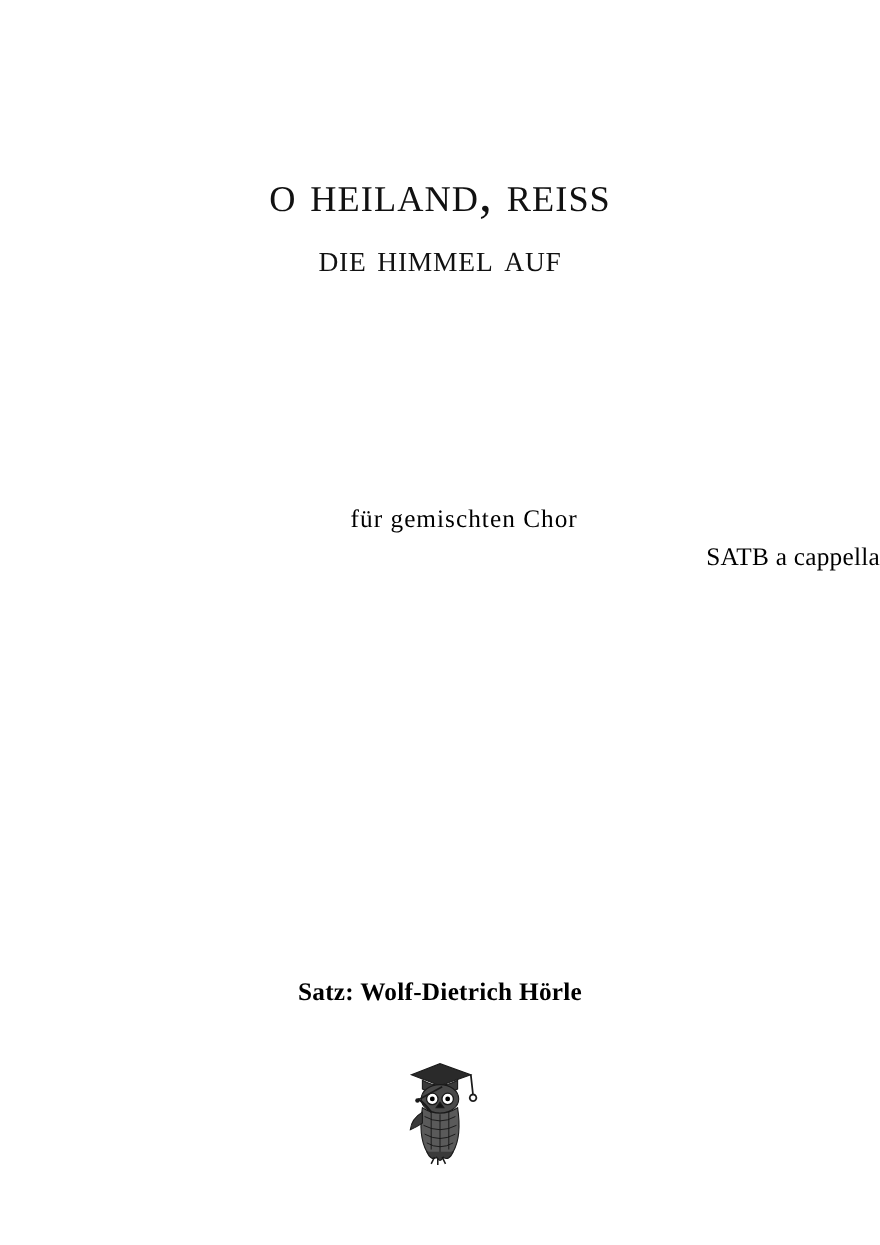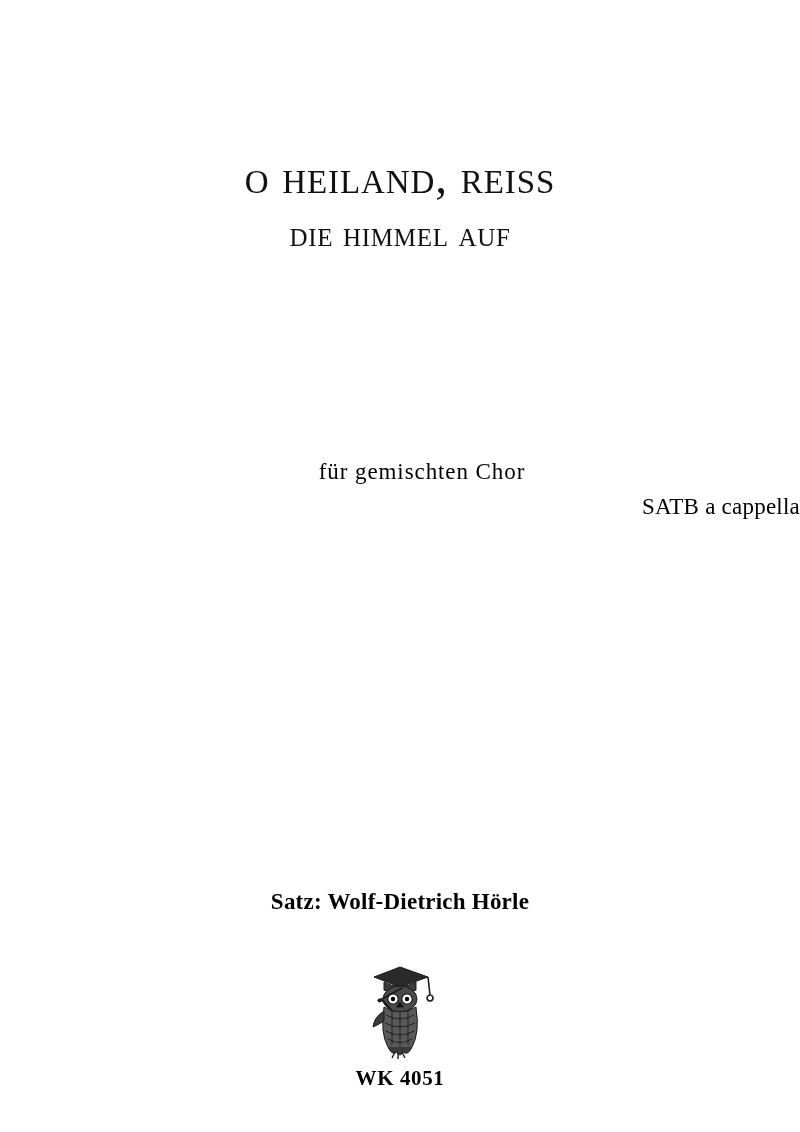--- a/index.html
+++ b/index.html
@@ -157,16 +157,15 @@
         <path d="M52,56 Q46,48 40,44" stroke="#1a1a1a" stroke-width="2" fill="none"></path>
 
         <line x1="40" y1="45" x2="62" y2="33" stroke="#1a1a1a" stroke-width="1.6"></line>
         <circle cx="39.5" cy="45.5" r="2" fill="#1a1a1a" stroke="none"></circle>
 
         <path d="M48,92 Q52,101 57,97 Q60,103 63,97 Q68,101 72,92" fill="#3a3a3a"></path>
 
         <path d="M55,97 L52,103 M58,98 L58,104 M62,97 L65,103" stroke="#1a1a1a" stroke-width="1.4" fill="none"></path>
       </g>
     </svg>
-    <div class="catalog-number">WK 4051</div>
   </div>
 
 </div>
 
 </body></html>

